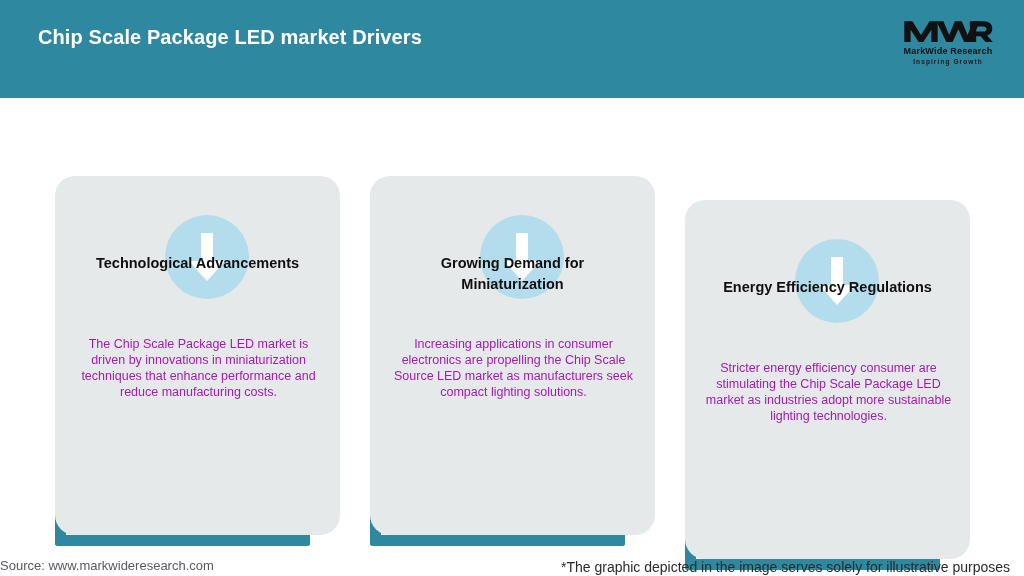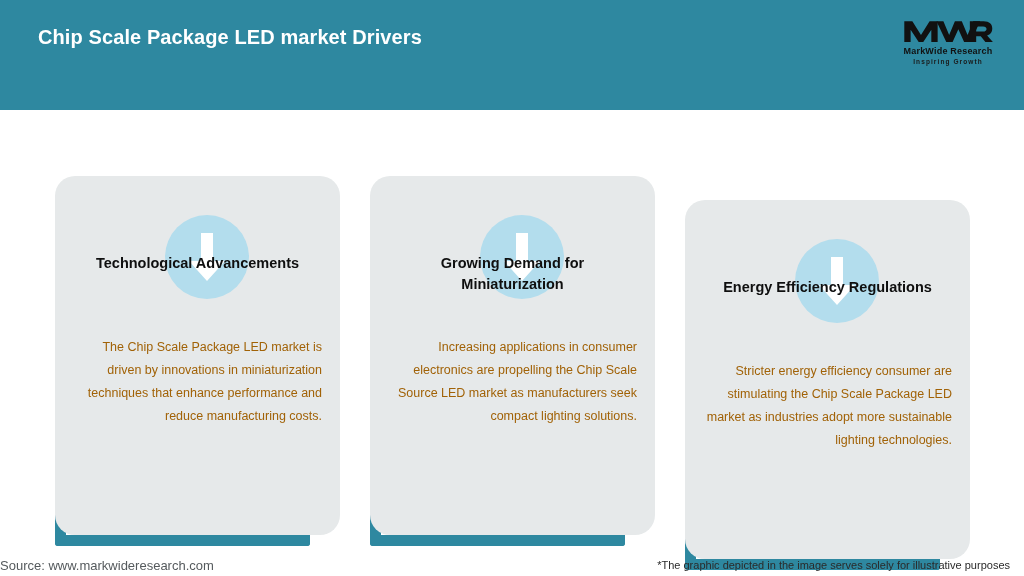--- a/index.html
+++ b/index.html
@@ -8,21 +8,21 @@
     background:#ffffff;
     font-family:"Liberation Sans", sans-serif;
     position:relative;
     overflow:hidden;
   }
 
   
   .header {
     position:absolute;
     left:0; top:0;
-    width:1024px; height:110px;
+    width:1024px; height:98px;
     background:#2e88a0;
   }
   .header-title {
     position:absolute;
     left:38px; top:26px;
     font-size:20px;
     font-weight:bold;
     color:#ffffff;
     letter-spacing:0.1px;
   }
@@ -114,40 +114,40 @@
     font-size:14.5px;
     font-weight:bold;
     color:#0f0f0f;
     line-height:21px;
   }
   .card-body {
     position:absolute;
     left:20px; right:18px;
     top:160px;
     font-size:12.5px;
-    color:#a16207;
-    line-height:23px;
-    text-align:right;
+    color:#a21caf;
+    line-height:16px;
+    text-align:center;
   }
 
   
   .source {
     position:absolute;
     left:0; right:0;
     top:558px;
     text-align:left;
     font-size:13px;
     font-weight:normal;
     color:#555a5d;
   }
   .disclaimer {
     position:absolute;
     right:14px;
     top:559px;
-    font-size:11px;
+    font-size:14px;
     color:#2a2a2a;
     white-space:nowrap;
   }
 </style>
 </head>
 <body>
 
 <div class="header">
   <div class="header-title">Chip Scale Package LED market Drivers</div>
 

